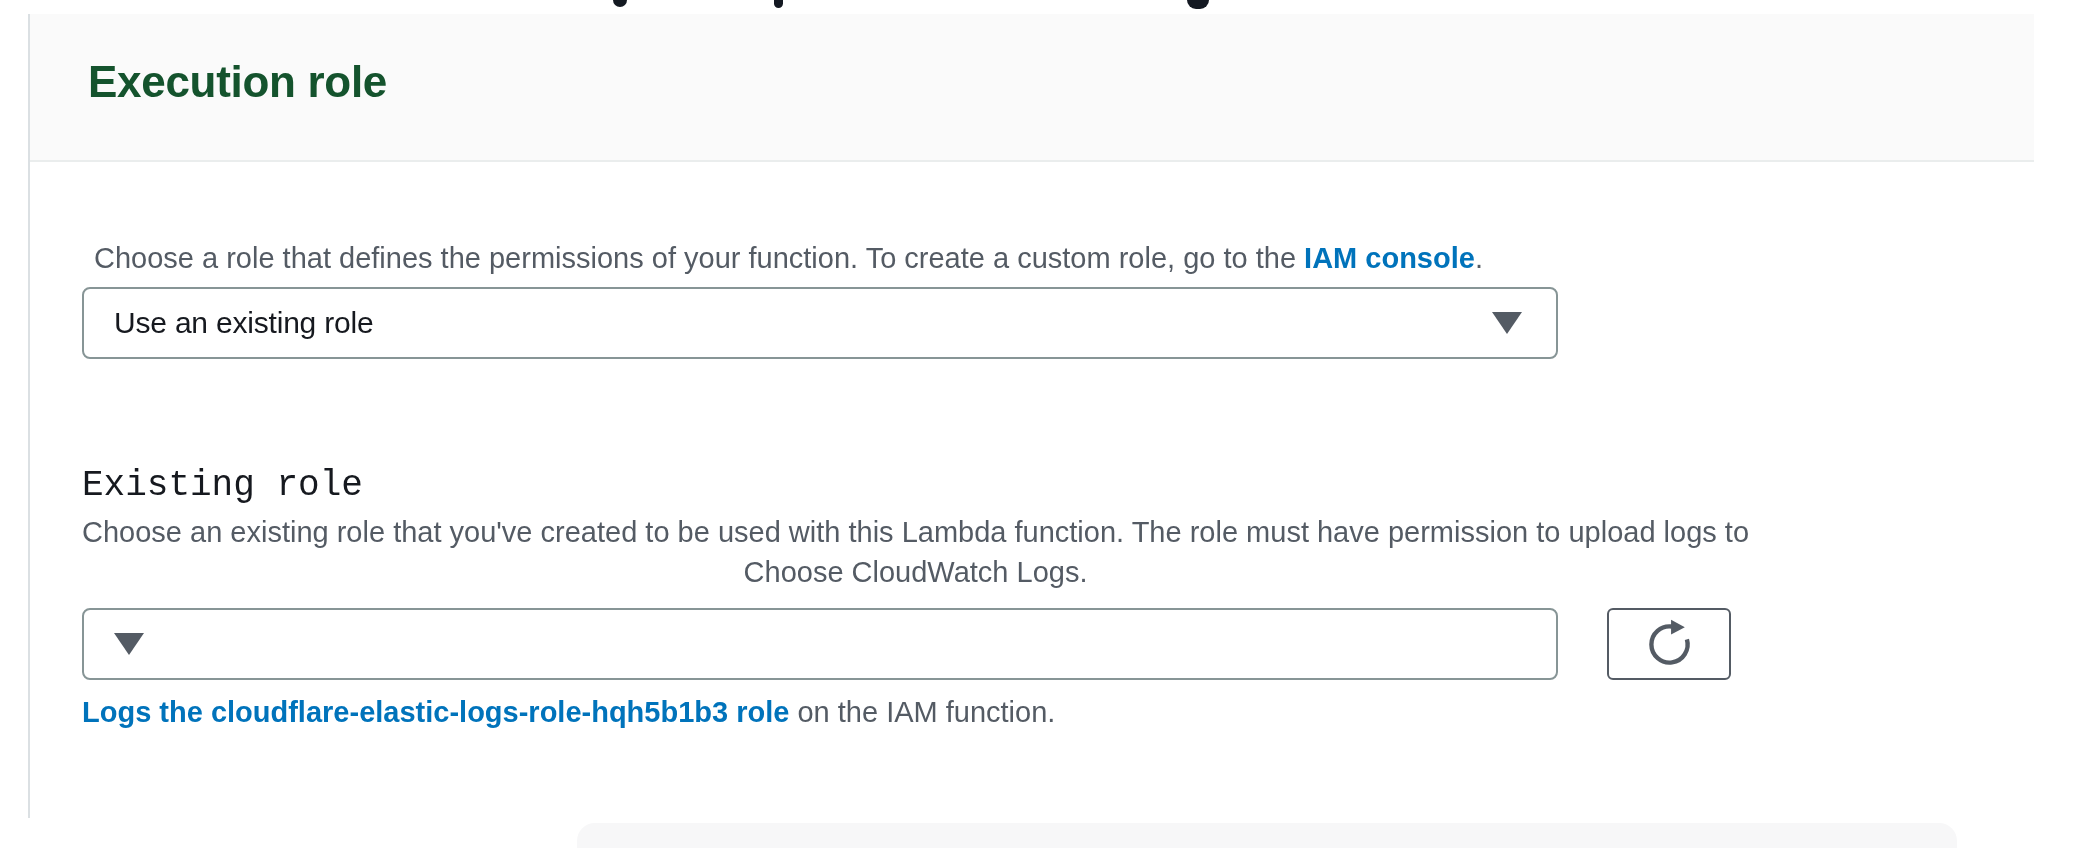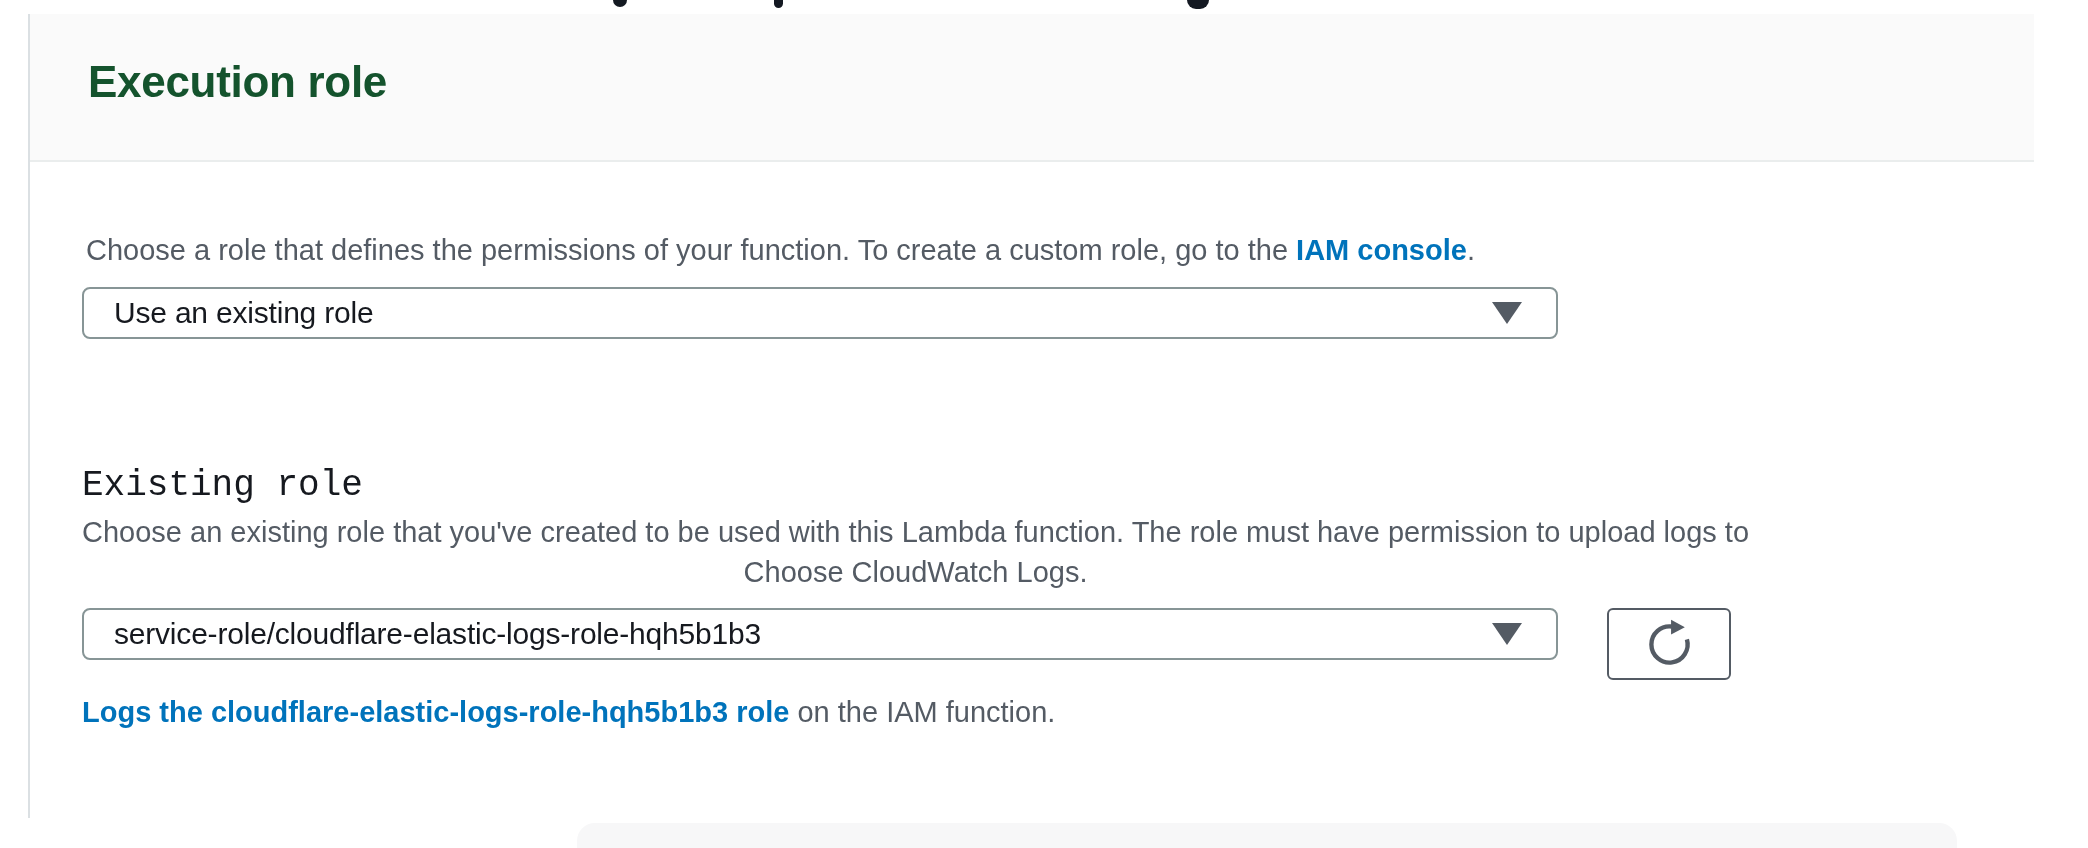--- a/index.html
+++ b/index.html
@@ -15,25 +15,25 @@
 
   .left-border{position:absolute;left:28px;top:14px;width:2px;height:804px;background:#dbe0e3;}
 
   .header-band{position:absolute;left:30px;top:14px;width:2004px;height:146px;background:#fafafa;}
   .section-title{
     position:absolute;left:88px;top:58px;margin:0;
     font-size:44px;font-weight:700;line-height:48px;color:#14532d;letter-spacing:-0.3px;
   }
   .header-divider{position:absolute;left:30px;top:160px;width:2004px;height:2px;background:#eaeded;}
 
-  .intro{position:absolute;left:82px;top:229px;margin:4px;font-size:29px;line-height:34px;color:#545b64;white-space:nowrap;}
+  .intro{position:absolute;left:82px;top:229px;margin:12px;font-size:29px;line-height:34px;color:#545b64;white-space:nowrap;}
   .link{color:#0073bb;font-weight:700;text-decoration:none;cursor:pointer;}
 
   .select{
-    position:absolute;left:82px;width:1476px;height:52px;box-sizing:border-box;
+    position:absolute;left:82px;width:1476px;height:72px;box-sizing:border-box;
     border:2px solid #879596;border-radius:8px;background:#ffffff;
     display:flex;align-items:center;justify-content:space-between;
     padding:0 34px 0 30px;cursor:pointer;
   }
   .select .value{font-size:30px;color:#16191f;letter-spacing:-0.2px;}
   .caret{width:0;height:0;border-left:15px solid transparent;border-right:15px solid transparent;border-top:22px solid #545b64;}
   .select-role-source{top:287px;}
   .select-existing-role{top:608px;}
 
   .field-label{position:absolute;left:82px;top:468px;margin:0;font-size:36px;line-height:36px;color:#16191f;font-family:Liberation Mono, monospace;}
@@ -71,21 +71,20 @@
     <span class="caret"></span>
   </div>
 
   <p class="field-label">Existing role</p>
   <div class="field-desc">
     <div>Choose an existing role that you've created to be used with this Lambda function. The role must have permission to upload logs to</div>
     <div>Choose CloudWatch Logs.</div>
   </div>
 
   <div class="select select-existing-role">
-    <span class="value">service-role/cloudflare-elastic-logs-role-hqh5b1b3</span>
     <span class="caret"></span>
   </div>
 
   <button class="refresh-btn">
     <svg viewBox="0 0 24 24" width="50" height="50" aria-hidden="true">
       <path d="M20.6 9.8 A8.7 8.7 0 1 1 13.4 3.6" fill="none" stroke="#545b64" stroke-width="2.1"></path>
       <polygon points="13.0,0.4 19.6,3.9 13.0,7.4" fill="#545b64"></polygon>
     </svg>
   </button>
 

